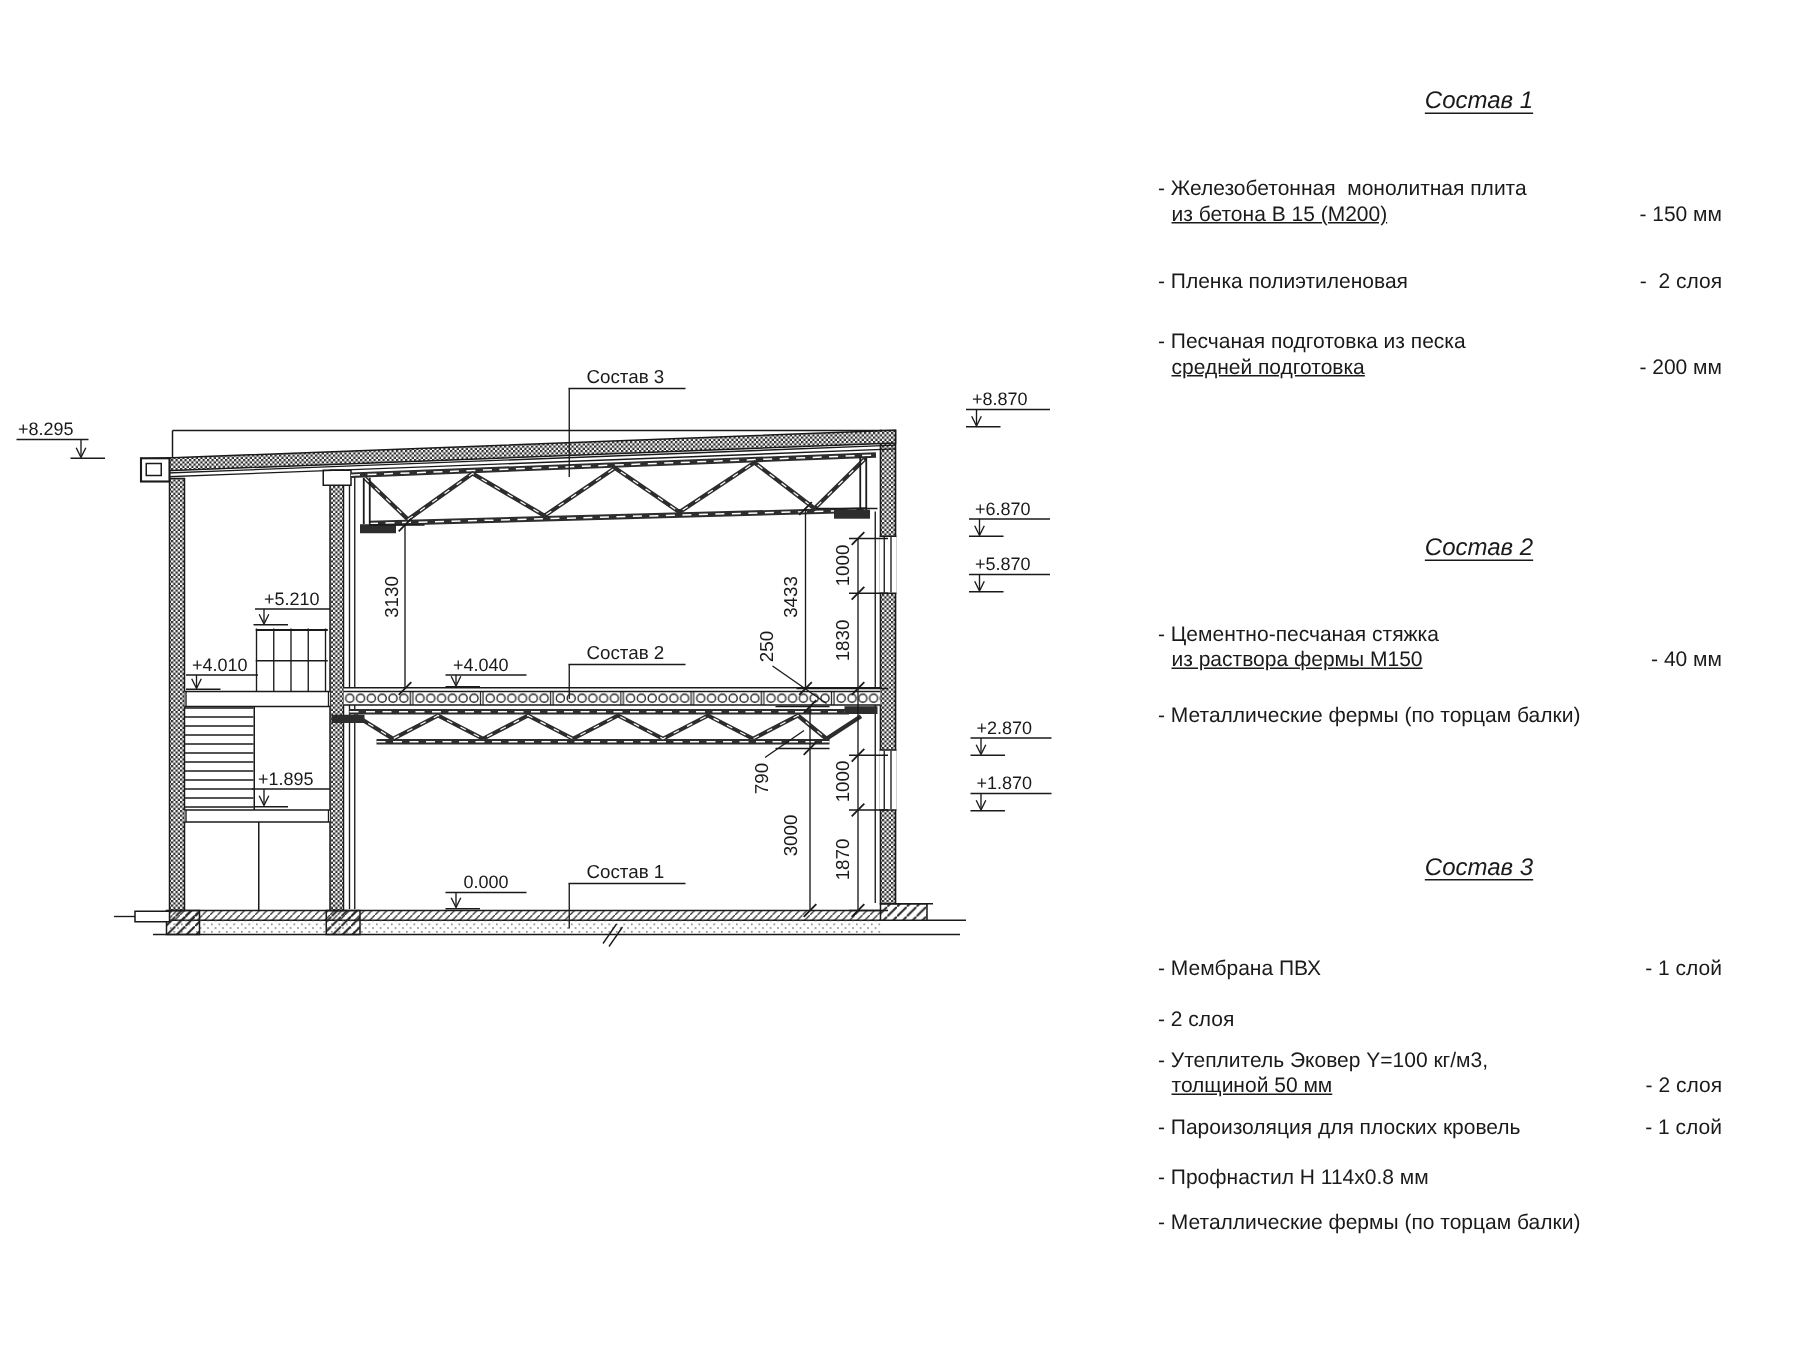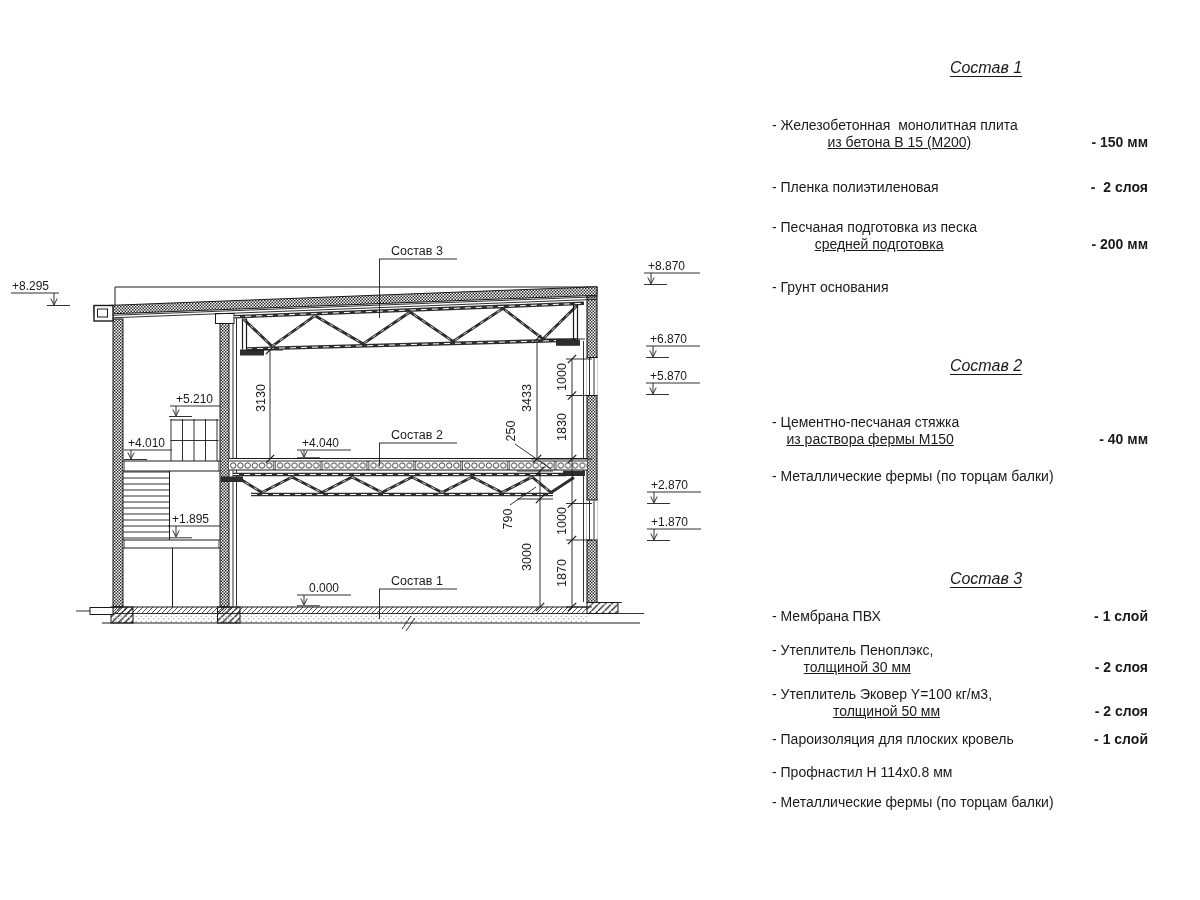--- a/index.html
+++ b/index.html
@@ -15,25 +15,25 @@
   .diagDash{stroke:#ffffff;stroke-width:0.8;fill:none;stroke-dasharray:4 6;}
   .seat{fill:#2d2d2d;stroke:none;}
   .t{font-family:"Liberation Sans",sans-serif;font-size:12px;fill:#1a1a1a;}
   .tc{font-family:"Liberation Sans",sans-serif;font-size:12.5px;fill:#1a1a1a;}
   .dim{font-family:"Liberation Sans",sans-serif;font-size:12.5px;fill:#1a1a1a;
        text-anchor:middle;dominant-baseline:central;}
   .spec{position:absolute;left:772px;width:376px;font-size:14px;line-height:17px;}
   .spec-title{font-style:italic;font-size:16px;line-height:18px;text-align:center;
               padding-left:52px;text-decoration:underline;text-underline-offset:3px;}
   .rows{margin-top:40px;}
-  .row{display:flex;justify-content:space-between;align-items:flex-end;text-align:center;}
+  .row{display:flex;justify-content:space-between;align-items:flex-end;}
   .nm{white-space:pre;}
   .sl2{padding-left:9px;text-decoration:underline;}
   .sl2:empty{display:none;}
-  .sval{white-space:pre;font-weight:bold;}
+  .sval{white-space:pre;}
 </style>
 </head>
 <body>
 
 <div class="stage">
 
 <svg class="draw" width="760" height="660" viewBox="0 0 760 660">
   <defs>
     <pattern id="pChk" width="3" height="3" patternUnits="userSpaceOnUse">
       <rect width="3" height="3" fill="#ffffff"></rect>
@@ -344,50 +344,45 @@
       <div class="sval">- 150 мм</div>
     </div>
     <div class="row" style="margin-bottom:23px">
       <div class="nm"><div class="sl1">- Пленка полиэтиленовая</div></div>
       <div class="sval">-  2 слоя</div>
     </div>
     <div class="row" style="margin-bottom:26px">
       <div class="nm"><div class="sl1">- Песчаная подготовка из песка</div><div class="sl2">средней подготовка</div></div>
       <div class="sval">- 200 мм</div>
     </div>
-    <div class="row">
-      <div class="nm"><div class="sl1">- Грунт основания</div></div>
-      <div class="sval"></div>
-    </div>
   </div>
 </section>
 
 <section class="spec" style="top:357px">
   <div class="spec-title">Состав 2</div>
   <div class="rows" style="margin-top:39px">
     <div class="row" style="margin-bottom:20px">
       <div class="nm"><div class="sl1">- Цементно-песчаная стяжка</div><div class="sl2">из раствора фермы М150</div></div>
       <div class="sval">- 40 мм</div>
     </div>
     <div class="row">
       <div class="nm"><div class="sl1">- Металлические фермы (по торцам балки)</div></div>
       <div class="sval"></div>
     </div>
   </div>
 </section>
 
 <section class="spec" style="top:570px">
   <div class="spec-title">Состав 3</div>
-  <div class="rows" style="margin-top:20px">
+  <div class="rows" style="margin-top:49px">
     <div class="row" style="margin-bottom:17px">
       <div class="nm"><div class="sl1">- Мембрана ПВХ</div></div>
       <div class="sval">- 1 слой</div>
     </div>
     <div class="row" style="margin-bottom:10px">
-      <div class="nm"><div class="sl1">- Утеплитель Пеноплэкс,</div><div class="sl2">толщиной 30 мм</div></div>
       <div class="sval">- 2 слоя</div>
     </div>
     <div class="row" style="margin-bottom:11px">
       <div class="nm"><div class="sl1">- Утеплитель Эковер Y=100 кг/м3,</div><div class="sl2">толщиной 50 мм</div></div>
       <div class="sval">- 2 слоя</div>
     </div>
     <div class="row" style="margin-bottom:16px">
       <div class="nm"><div class="sl1">- Пароизоляция для плоских кровель</div></div>
       <div class="sval">- 1 слой</div>
     </div>

